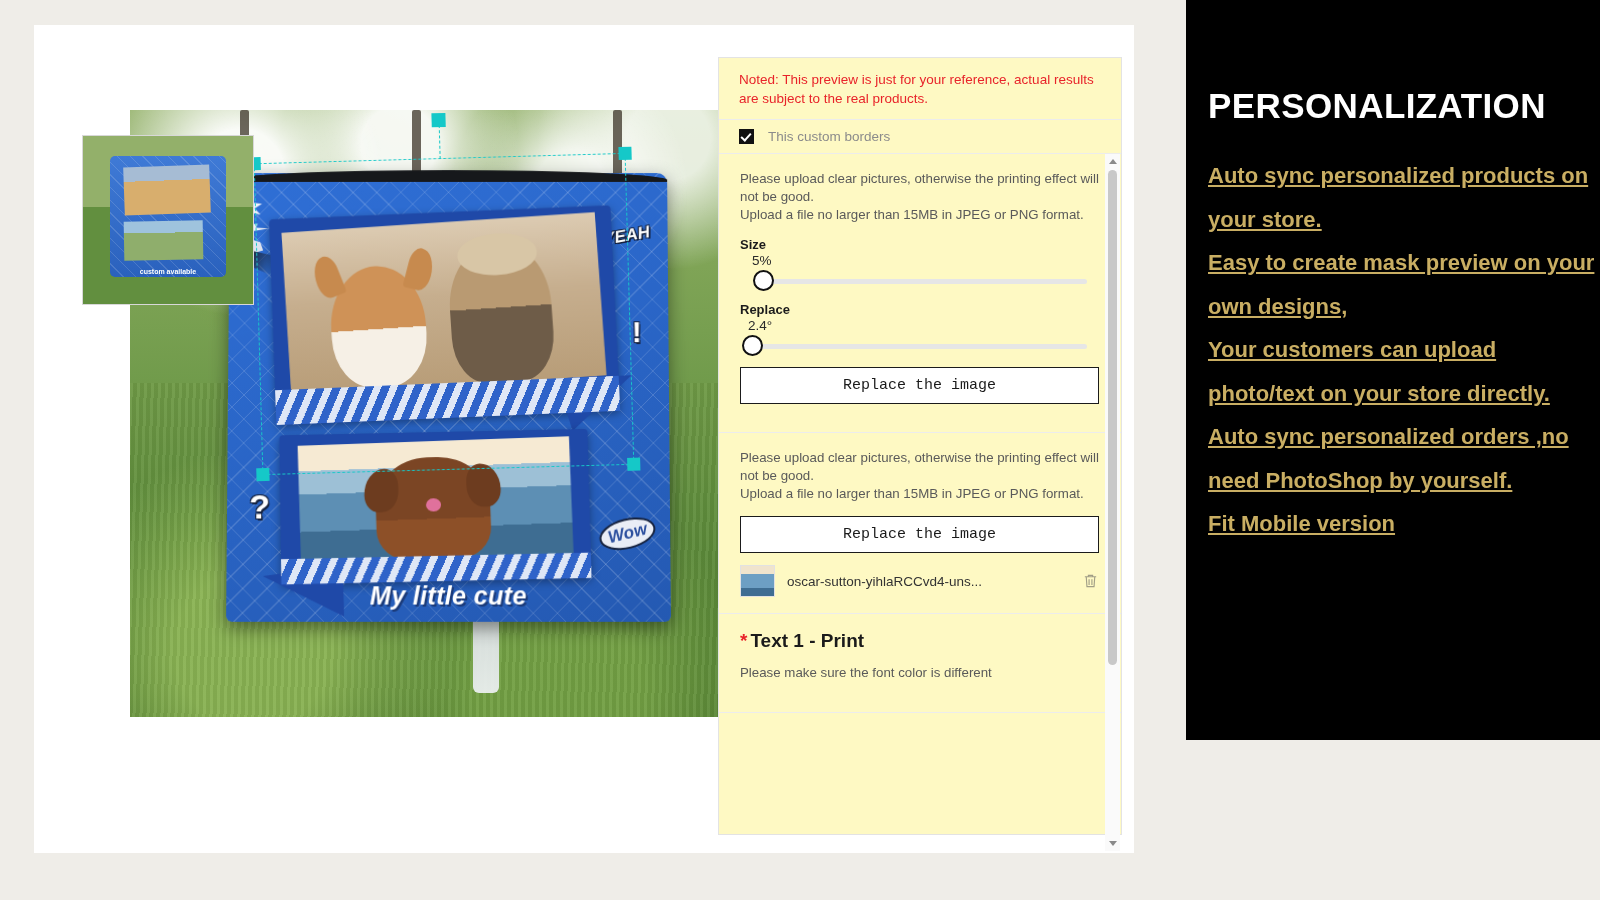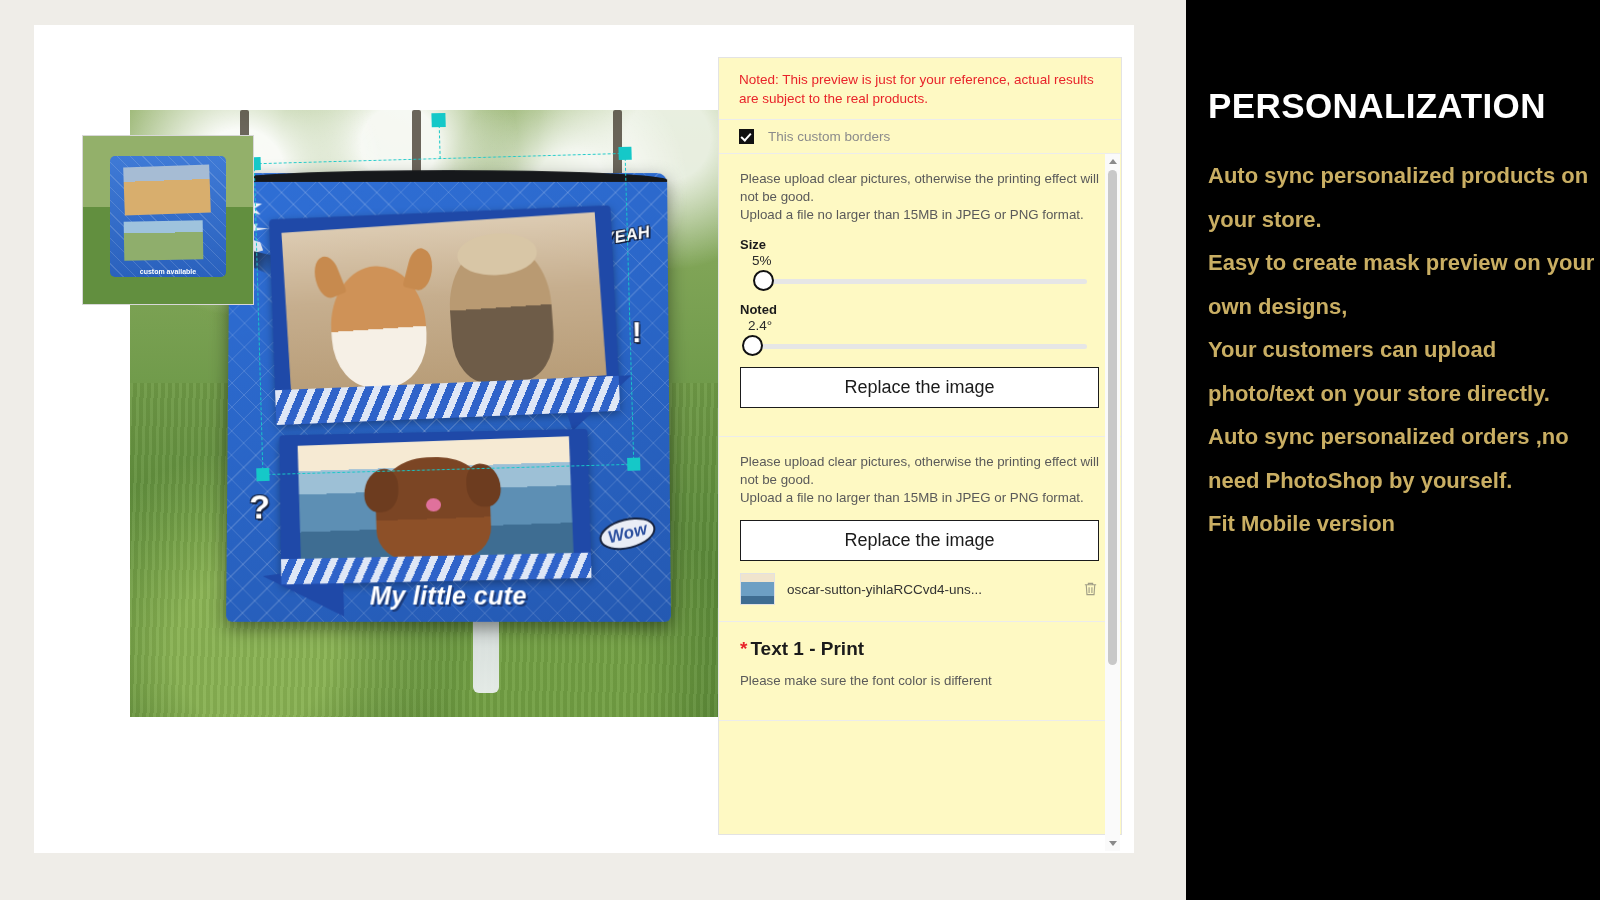--- a/index.html
+++ b/index.html
@@ -164,44 +164,44 @@
   .star{color:#e8232a;font-weight:bold;margin-right:3px;}
   .hint{color:#5a5a5a;font-size:13.3px;line-height:1.33;margin-bottom:14px;}
   .ctl-label{font-size:13px;font-weight:bold;color:#1b1b1b;margin-bottom:1px;}
   .ctl-val{font-size:13.5px;color:#2b2b2b;margin-left:12px;margin-bottom:2px;}
   .slider{position:relative;height:22px;margin-bottom:10px;}
   .slider .track{position:absolute;left:22px;right:12px;top:9px;height:5px;
     background:#e6e6e6;border-radius:3px;}
   .slider .knob{position:absolute;top:0;width:21px;height:21px;border-radius:50%;
     background:#fff;border:2px solid #111;box-sizing:border-box;}
   .btn-replace{display:block;width:100%;box-sizing:border-box;background:#fff;
-    border:1px solid #1b1b1b;padding:9px 0;font-size:18px;color:#1b1b1b;
-    font-family:Liberation Sans, sans-serif;cursor:pointer;margin-bottom:12px;}
+    border:1px solid #1b1b1b;padding:9px 0;font-size:15px;color:#1b1b1b;
+    font-family:Liberation Mono, monospace;cursor:pointer;margin-bottom:12px;}
   .file-row{display:flex;align-items:center;gap:12px;}
   .file-thumb{width:33px;height:30px;flex:0 0 auto;border:1px solid #e2e2e2;overflow:hidden;}
   .ft-a{background:linear-gradient(#d9c5a6 0 40%, #bb9a72 40% 100%);}
   .ft-b{background:linear-gradient(#f0e4cd 0 28%, #6d9fc4 28% 72%, #3f6d92 72% 100%);}
   .file-name{flex:1 1 auto;font-size:13.5px;color:#333;white-space:nowrap;overflow:hidden;}
   .trash{width:17px;height:18px;flex:0 0 auto;cursor:pointer;opacity:.55;}
 
   .vscroll{position:absolute;right:1px;top:0;width:15px;height:697px;background:#fafafa;}
   .vthumb{position:absolute;left:3px;top:16px;width:9px;height:495px;background:#c8c8c8;border-radius:5px;}
   .vbtn{position:absolute;left:0;width:15px;height:15px;display:flex;align-items:center;justify-content:center;}
   .vbtn.up{top:0;} .vbtn.dn{bottom:0;}
   .vbtn i{border-left:4px solid transparent;border-right:4px solid transparent;display:block;}
   .vbtn.up i{border-bottom:5px solid #8a8a8a;}
   .vbtn.dn i{border-top:5px solid #8a8a8a;}
 
   
-  .promo{position:absolute;left:1186px;top:0;width:414px;height:900px;background:#000;}
+  .promo{position:absolute;left:1186px;top:0;width:414px;height:740px;background:#000;}
   .promo h1{margin:0;padding:86px 0 0 22px;color:#fff;font-size:35px;
     font-weight:bold;letter-spacing:.4px;}
   .promo ul{list-style:none;margin:0;padding:28px 0 0 22px;}
   .promo li{color:#c9ae63;font-size:22px;font-weight:bold;line-height:1.98;
-    padding-right:0;}
+    padding-right:0;text-decoration:underline;}
 </style>
 </head>
 <body>
 
 <div class="screen">
 
   <div class="card">
 
     <div class="preview-stage">
       <div class="preview-photo">
@@ -281,21 +281,21 @@
         <div class="hint" style="white-space:pre-line">Please upload clear pictures, otherwise the printing effect will not be good.
 Upload a file no larger than 15MB in JPEG or PNG format.</div>
 
         <div class="ctl-label">Size</div>
         <div class="ctl-val">5%</div>
         <div class="slider">
           <div class="track"></div>
           <div class="knob" id="size-knob" style="left: 12.5px;"></div>
         </div>
 
-        <div class="ctl-label">Noted</div>
+        <div class="ctl-label">Replace</div>
         <div class="ctl-val" style="margin-left:8px">2.4°</div>
         <div class="slider">
           <div class="track" style="left:12px"></div>
           <div class="knob" id="rot-knob" style="left: 2px;"></div>
         </div>
 
         <button class="btn-replace">Replace the image</button>
 
       </div>
 

